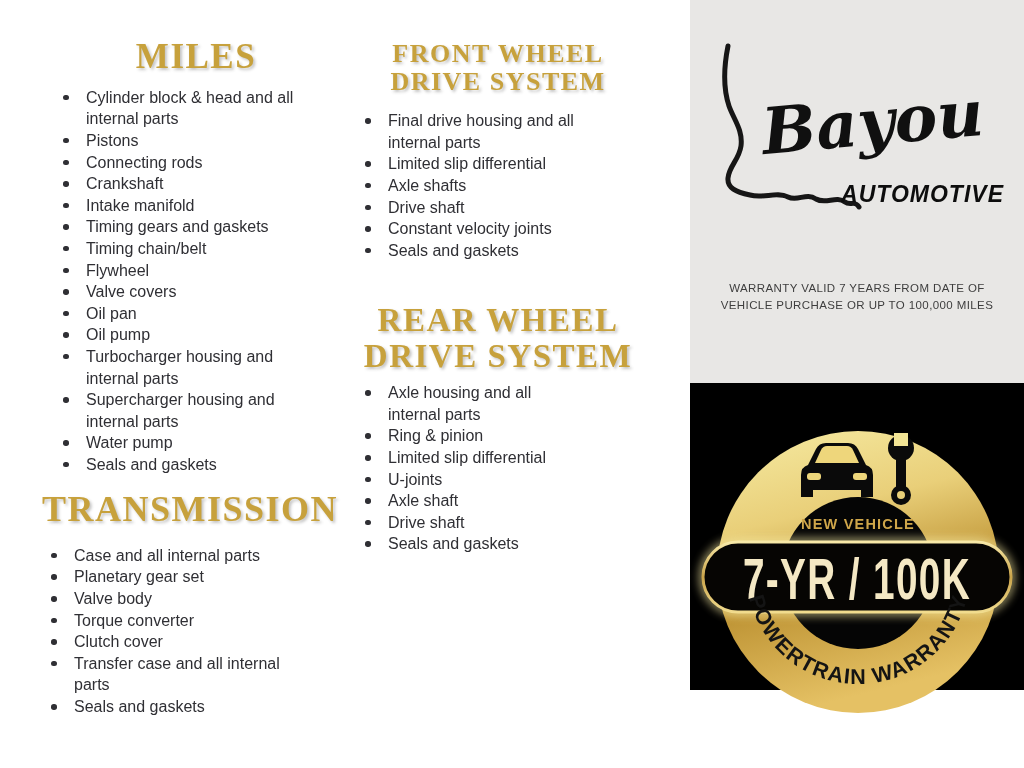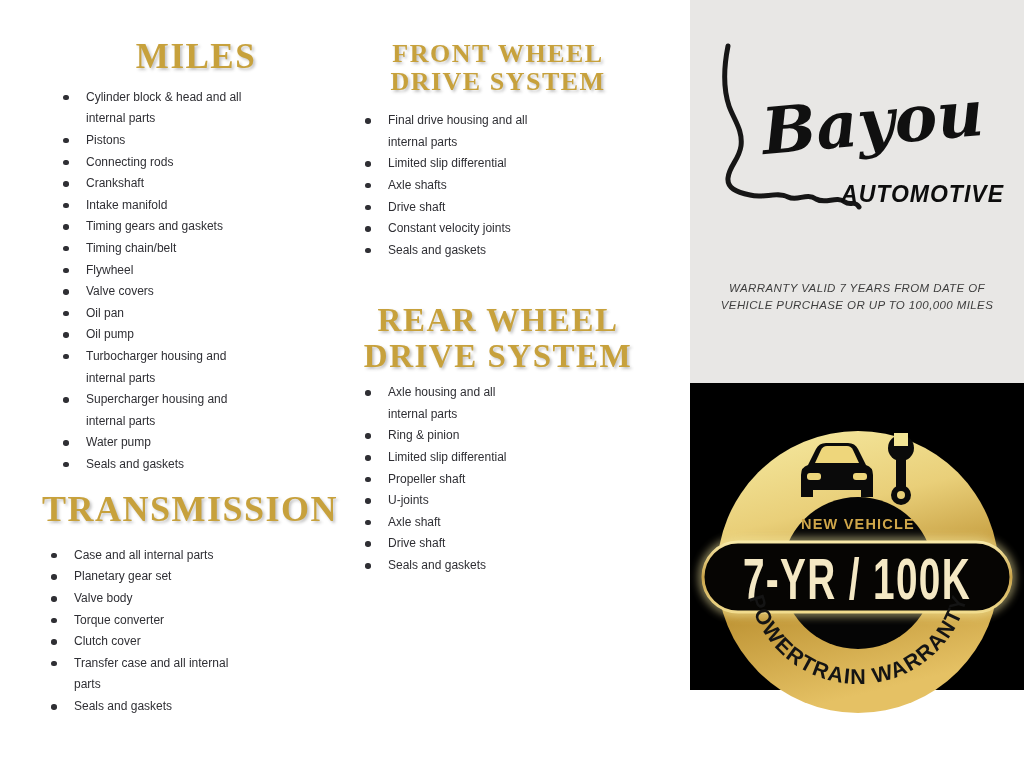--- a/index.html
+++ b/index.html
@@ -18,21 +18,21 @@
     font-weight:700;
     color:#c7a13c;
     text-align:center;
     letter-spacing:1.5px;
     line-height:1.08;
     text-shadow:2px 2px 3px rgba(70,70,70,.32);
   }
   .sec h2 span{display:block;}
   .sec ul{
     margin:0;padding:0;list-style:none;
-    color:#2f2f34;font-size:12px;line-height:21.6px;
+    color:#2f2f34;font-size:16px;line-height:21.6px;
     font-weight:400;
   }
   .sec li{
     position:relative;padding-left:36px;margin:0;
     white-space:pre-line;
   }
   .sec li::before{
     content:"";position:absolute;left:13px;top:8px;
     width:5.5px;height:5.5px;border-radius:50%;background:#2f2f34;
   }
@@ -47,21 +47,21 @@
 
   
   .brand-panel{
     position:absolute;left:690px;top:0;width:334px;height:383px;
     background:#e8e7e5;
   }
   .brand-panel svg.logo{position:absolute;left:8px;top:26px;width:316px;height:188px;}
   .warranty-note{
     position:absolute;left:0;right:0;top:280px;
     text-align:center;color:#3e3e3e;
-    font-size:11.5px;line-height:17px;letter-spacing:.4px;font-style:italic;
+    font-size:11.5px;line-height:17px;letter-spacing:.4px;
   }
 
   
   .badge-panel{
     position:absolute;left:690px;top:383px;width:334px;height:307px;
     background:#000000;
   }
   .badge-panel svg{position:absolute;inset:0;width:334px;height:385px;}
 </style>
 </head>
@@ -126,21 +126,20 @@
   <section class="sec" id="sec-rear">
     <h2>
       <span>REAR WHEEL</span>
       <span>DRIVE SYSTEM</span>
     </h2>
     <ul>
       <li>Axle housing and all
 internal parts</li>
       <li>Ring &amp; pinion</li>
       <li>Limited slip differential</li>
-      <li>Propeller shaft</li>
       <li>U-joints</li>
       <li>Axle shaft</li>
       <li>Drive shaft</li>
       <li>Seals and gaskets</li>
     </ul>
   </section>
 
   <aside class="brand-panel">
     <svg class="logo" viewBox="0 0 316 188">
       <path d="M30,20 C26,40 25,62 31,80 C36,94 45,104 43,120 C41,134 31,140 30,152

